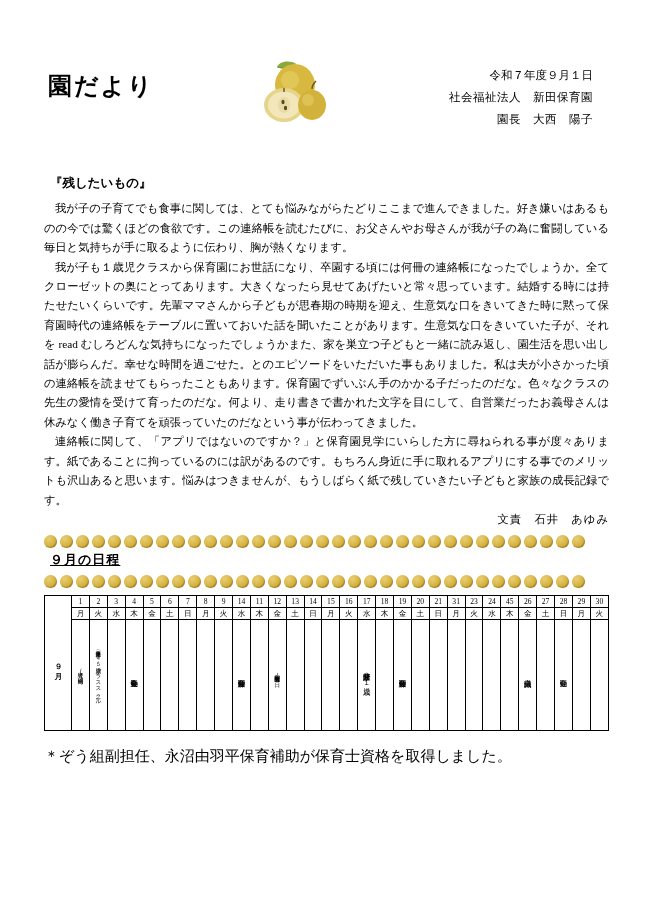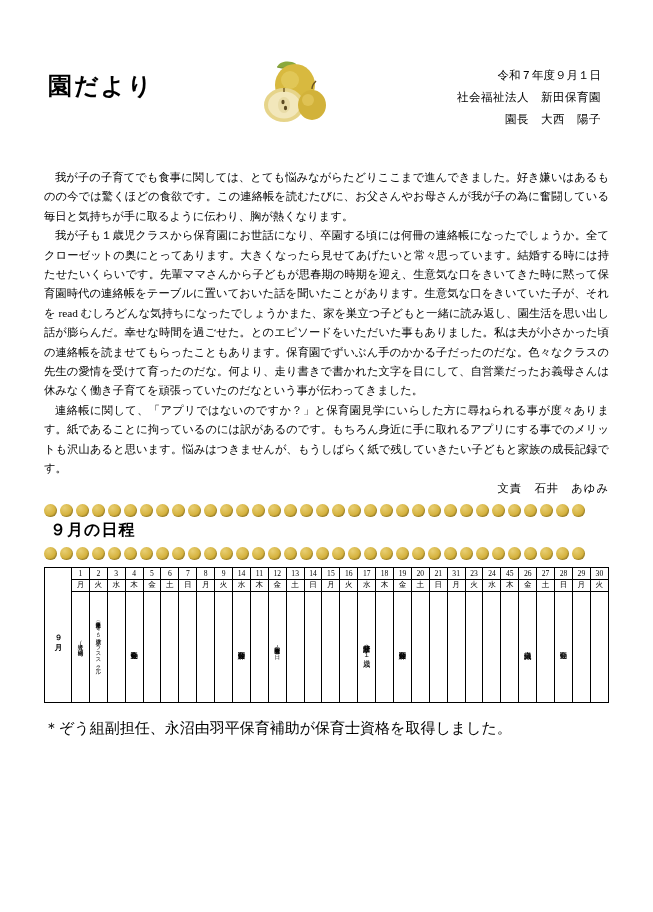--- a/index.html
+++ b/index.html
@@ -38,21 +38,21 @@
   }
   .pear-art {
     position: absolute;
     left: 196px;
     top: 0px;
     width: 96px;
     height: 66px;
   }
   .meta {
     position: absolute;
-    right: 8px;
+    right: 16px;
     top: 6px;
     text-align: right;
     font-size: 11.5px;
     line-height: 22px;
   }
   .meta div { white-space: nowrap; }
   .meta .line2 { letter-spacing: 0.5px; margin-left: 24px; }
   .meta .line3 { letter-spacing: 0.5px; }
 
   
@@ -88,23 +88,24 @@
   }
   .pear-dot {
     width: 13px;
     height: 13px;
     border-radius: 50% 50% 48% 48%;
     background: radial-gradient(circle at 35% 30%, #e8cf74 0%, #d6b33f 55%, #b08f25 100%);
     box-shadow: inset -1px -1px 1px rgba(0,0,0,0.2);
   }
   .schedule-title {
     margin: 2px 44px 0 50px;
-    font-size: 16px;
+    font-size: 13px;
     font-weight: bold;
     letter-spacing: 1px;
+    text-decoration: underline;
   }
 
   
   .cal-wrap {
     margin: 6px 44px 0 44px;
   }
   table.cal {
     border-collapse: collapse;
     width: 100%;
     table-layout: fixed;
@@ -183,20 +184,21 @@
     </div>
 
     <div class="meta">
       <div class="line1">令和７年度９月１日</div>
       <div class="line2">社会福祉法人　新田保育園</div>
       <div class="line3">園長　大西　陽子</div>
     </div>
   </div>
 
   <div class="content">
+    <div class="section-heading">『残したいもの』</div>
 
     <p class="para indent">我が子の子育てでも食事に関しては、とても悩みながらたどりここまで進んできました。好き嫌いはあるものの今では驚くほどの食欲です。この連絡帳を読むたびに、お父さんやお母さんが我が子の為に奮闘している毎日と気持ちが手に取るように伝わり、胸が熱くなります。</p>
     <p class="para indent">我が子も１歳児クラスから保育園にお世話になり、卒園する頃には何冊の連絡帳になったでしょうか。全てクローゼットの奥にとってあります。大きくなったら見せてあげたいと常々思っています。結婚する時には持たせたいくらいです。先輩ママさんから子どもが思春期の時期を迎え、生意気な口をきいてきた時に黙って保育園時代の連絡帳をテーブルに置いておいた話を聞いたことがあります。生意気な口をきいていた子が、それを read むしろどんな気持ちになったでしょうかまた、家を巣立つ子どもと一緒に読み返し、園生活を思い出し話が膨らんだ。幸せな時間を過ごせた。とのエピソードをいただいた事もありました。私は夫が小さかった頃の連絡帳を読ませてもらったこともあります。保育園でずいぶん手のかかる子だったのだな。色々なクラスの先生の愛情を受けて育ったのだな。何より、走り書きで書かれた文字を目にして、自営業だったお義母さんは休みなく働き子育てを頑張っていたのだなという事が伝わってきました。</p>
     <p class="para indent">連絡帳に関して、「アプリではないのですか？」と保育園見学にいらした方に尋ねられる事が度々あります。紙であることに拘っているのには訳があるのです。もちろん身近に手に取れるアプリにする事でのメリットも沢山あると思います。悩みはつきませんが、もうしばらく紙で残していきたい子どもと家族の成長記録です。</p>
 
     <div class="signline">文責　石井　あゆみ</div>
   </div>
 
   <div class="pear-row">
     <span class="pear-dot"></span>

